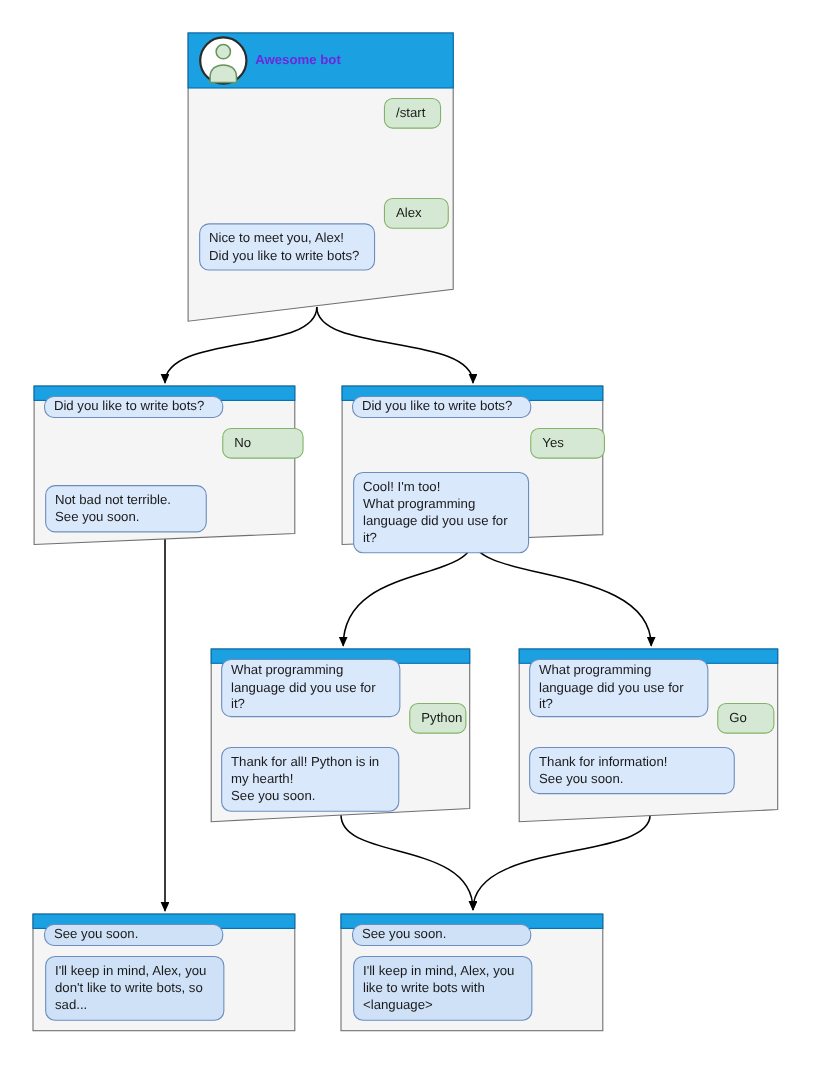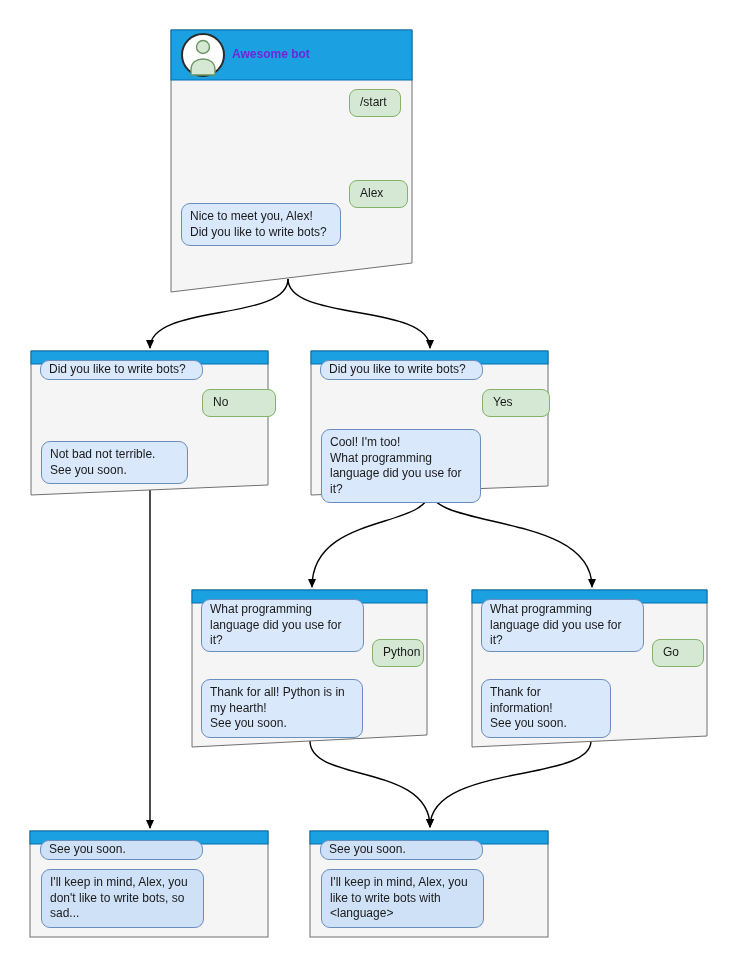--- a/index.html
+++ b/index.html
@@ -129,21 +129,21 @@
   <div class="bubble bot tight2" style="left:201px;top:599px;width:163px">What programming
 language did you use for it?</div>
   <div class="bubble user" style="left:372px;top:639px;width:52px">Python</div>
   <div class="bubble bot" style="left:201px;top:679px;width:162px">Thank for all! Python is in
 my hearth!
 See you soon.</div>
 
   <div class="bubble bot tight2" style="left:481px;top:599px;width:163px">What programming
 language did you use for it?</div>
   <div class="bubble user" style="left:652px;top:639px;width:52px">Go</div>
-  <div class="bubble bot" style="left:481px;top:679px;width:130px">Thank for information!
+  <div class="bubble bot" style="left:481px;top:679px;width:187px">Thank for information!
 See you soon.</div>
 
   <div class="bubble bot end tight" style="left:40px;top:840px;width:163px">See you soon.</div>
   <div class="bubble bot end" style="left:41px;top:869px;width:163px">I'll keep in mind, Alex, you
 don't like to write bots, so
 sad...</div>
 
   <div class="bubble bot end tight" style="left:320px;top:840px;width:163px">See you soon.</div>
   <div class="bubble bot end" style="left:321px;top:869px;width:163px">I'll keep in mind, Alex, you
 like to write bots with

